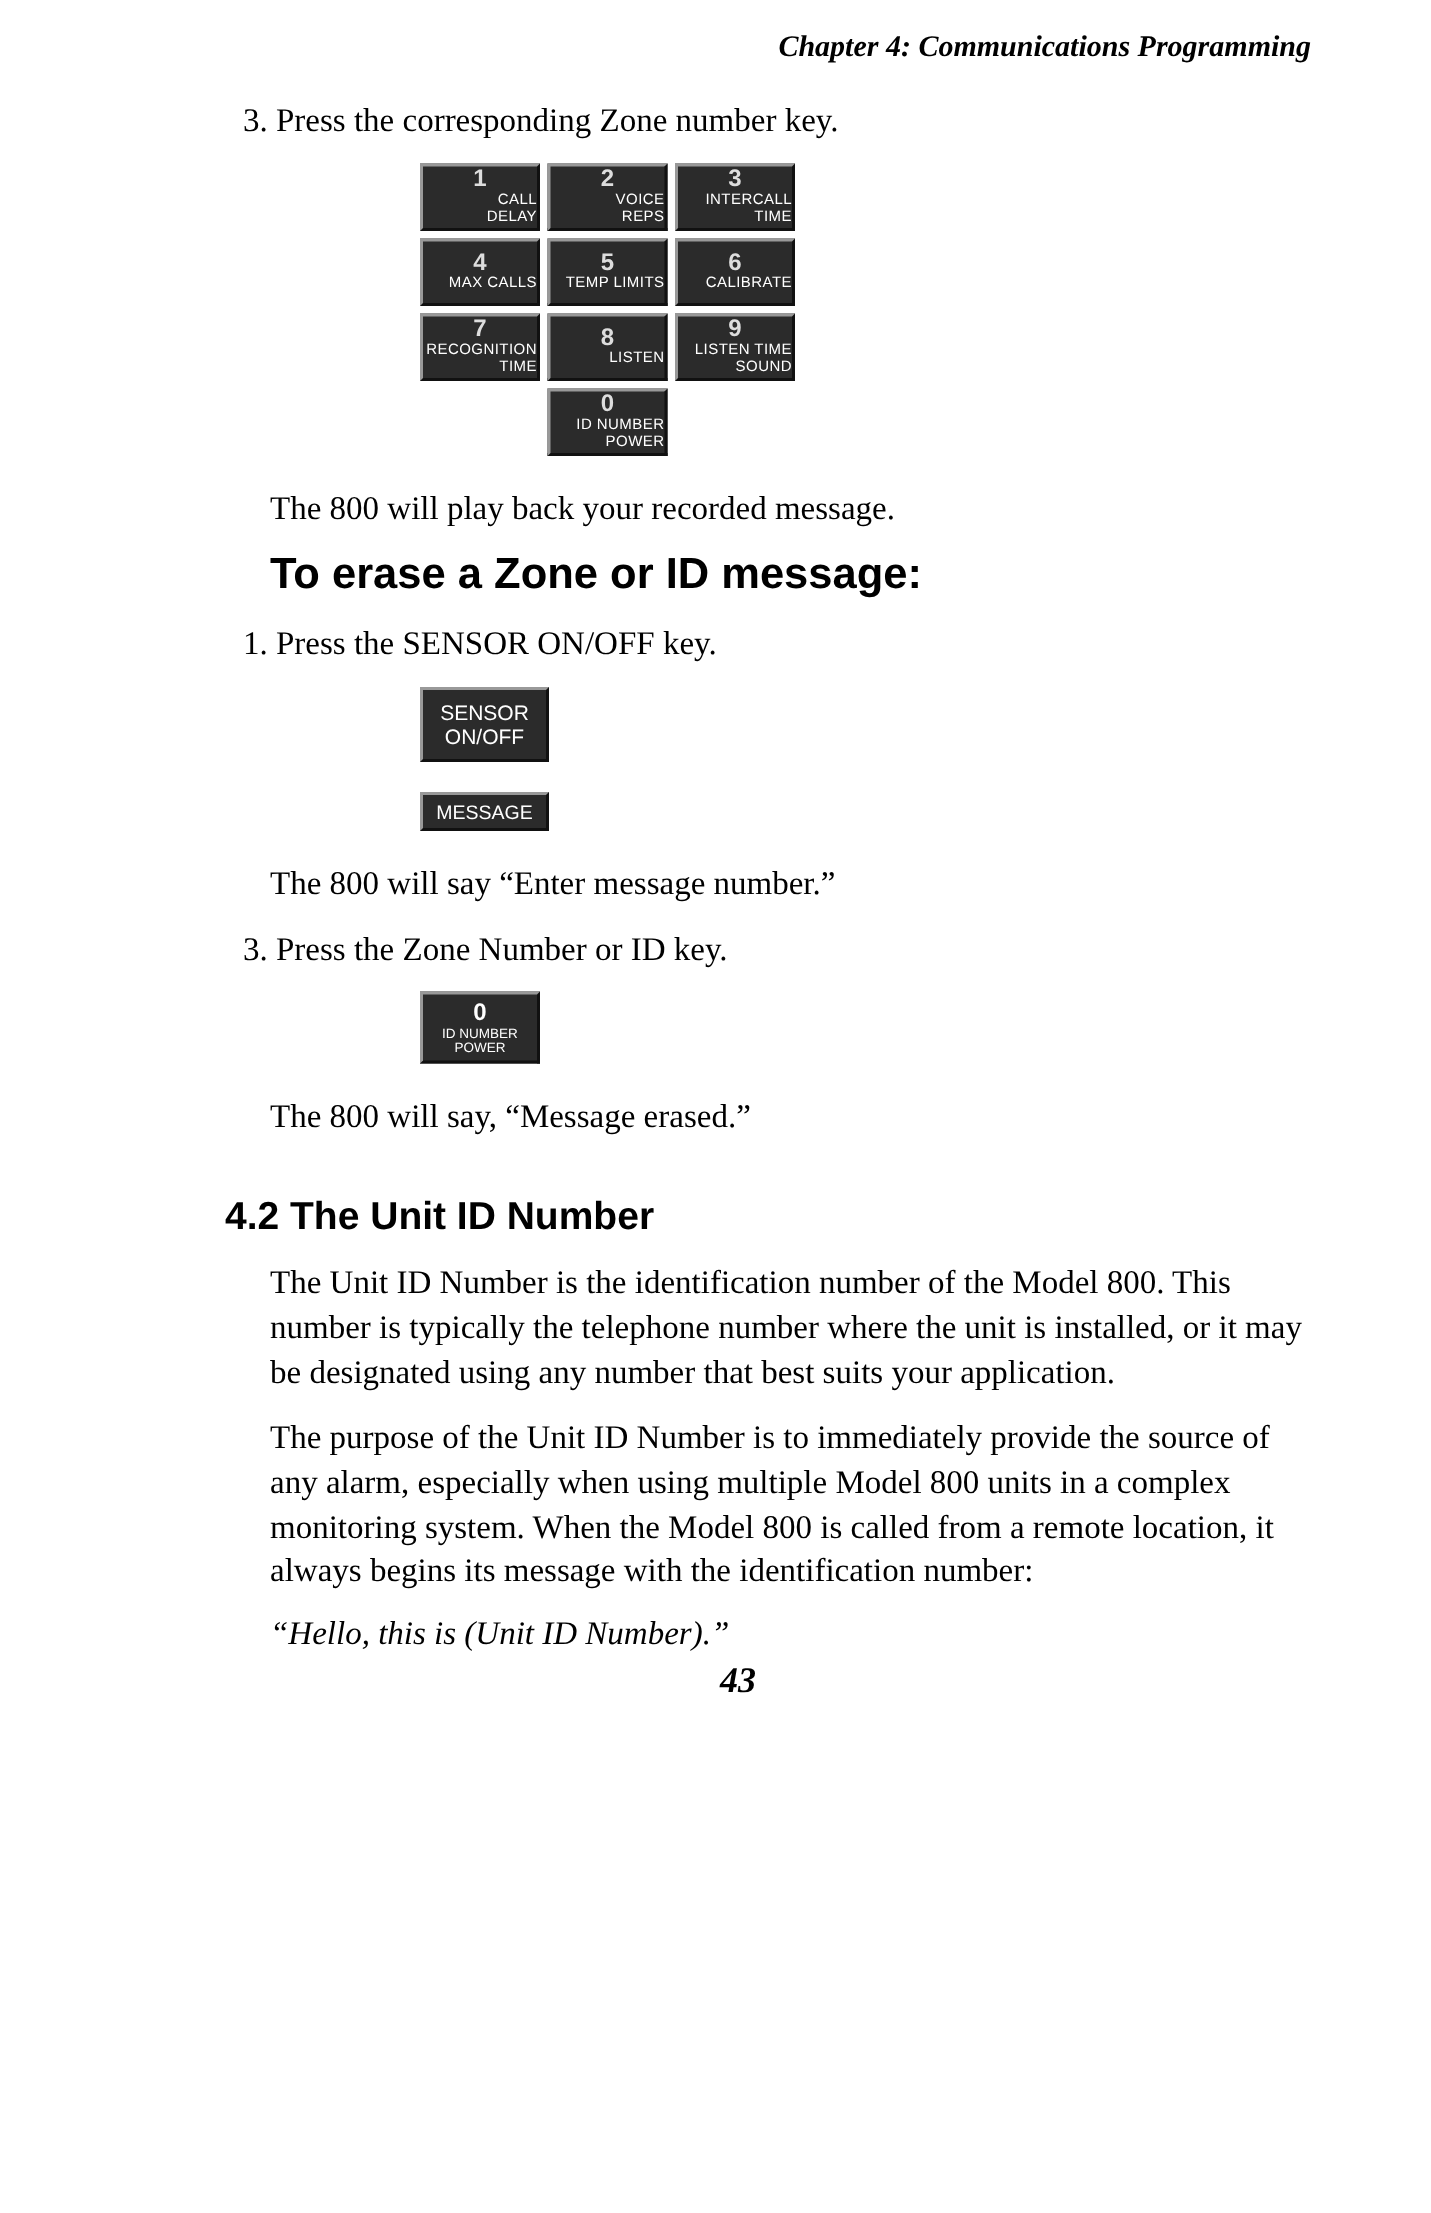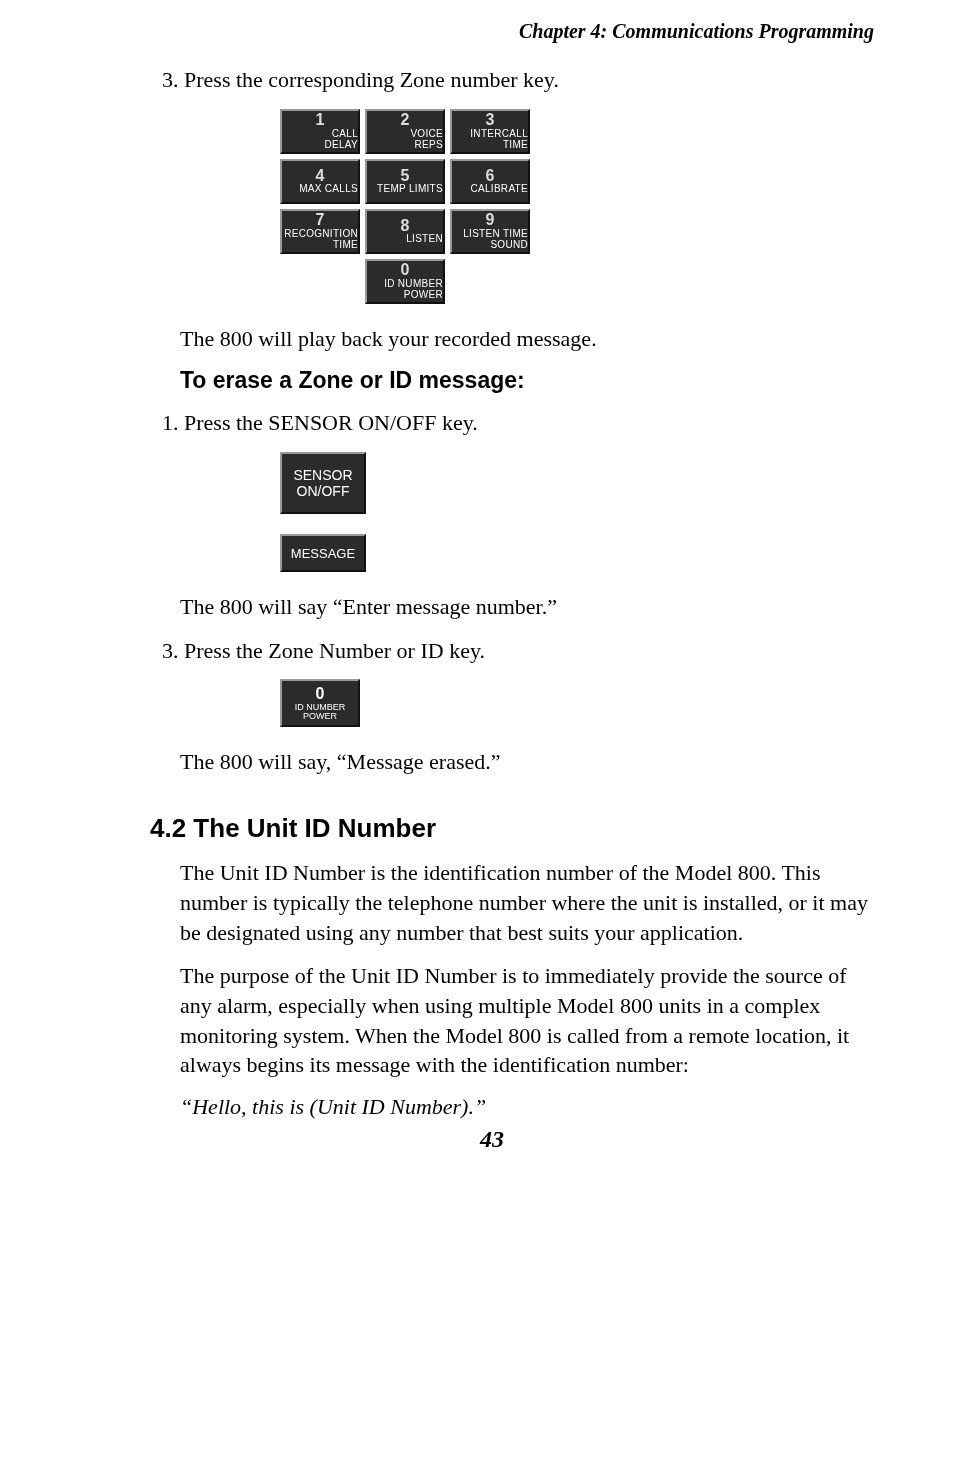--- a/index.html
+++ b/index.html
@@ -29,21 +29,21 @@
   }
   .body-text {
     margin-left: 70px;
     font-size: 22px;
     margin-bottom: 14px;
     line-height: 1.35;
   }
   .sub-heading {
     font-family: Arial, Helvetica, sans-serif;
     font-weight: bold;
-    font-size: 23px;
+    font-size: 29px;
     margin-left: 70px;
     margin-top: 10px;
     margin-bottom: 14px;
   }
   .section-heading {
     font-family: Arial, Helvetica, sans-serif;
     font-weight: bold;
     font-size: 26px;
     margin-top: 36px;
     margin-bottom: 14px;
@@ -109,27 +109,27 @@
     border-top: 2px solid #999;
     border-left: 2px solid #999;
     border-right: 2px solid #111;
     border-bottom: 2px solid #111;
     color: #fff;
     text-align: center;
     font-family: Arial, Helvetica, sans-serif;
   }
   .btn-sensor {
     width: 86px;
-    height: 62px;
+    height: 50px;
     font-size: 14px;
     line-height: 1.15;
   }
   .btn-message {
     width: 86px;
-    height: 38px;
+    height: 26px;
     font-size: 13px;
   }
   .btn-id {
     width: 80px;
     height: 48px;
   }
   .btn-id .digit { font-size:16px; font-weight:bold; }
   .btn-id .lbl { font-size:9px; line-height:1.1; }
 
   .page-num {

